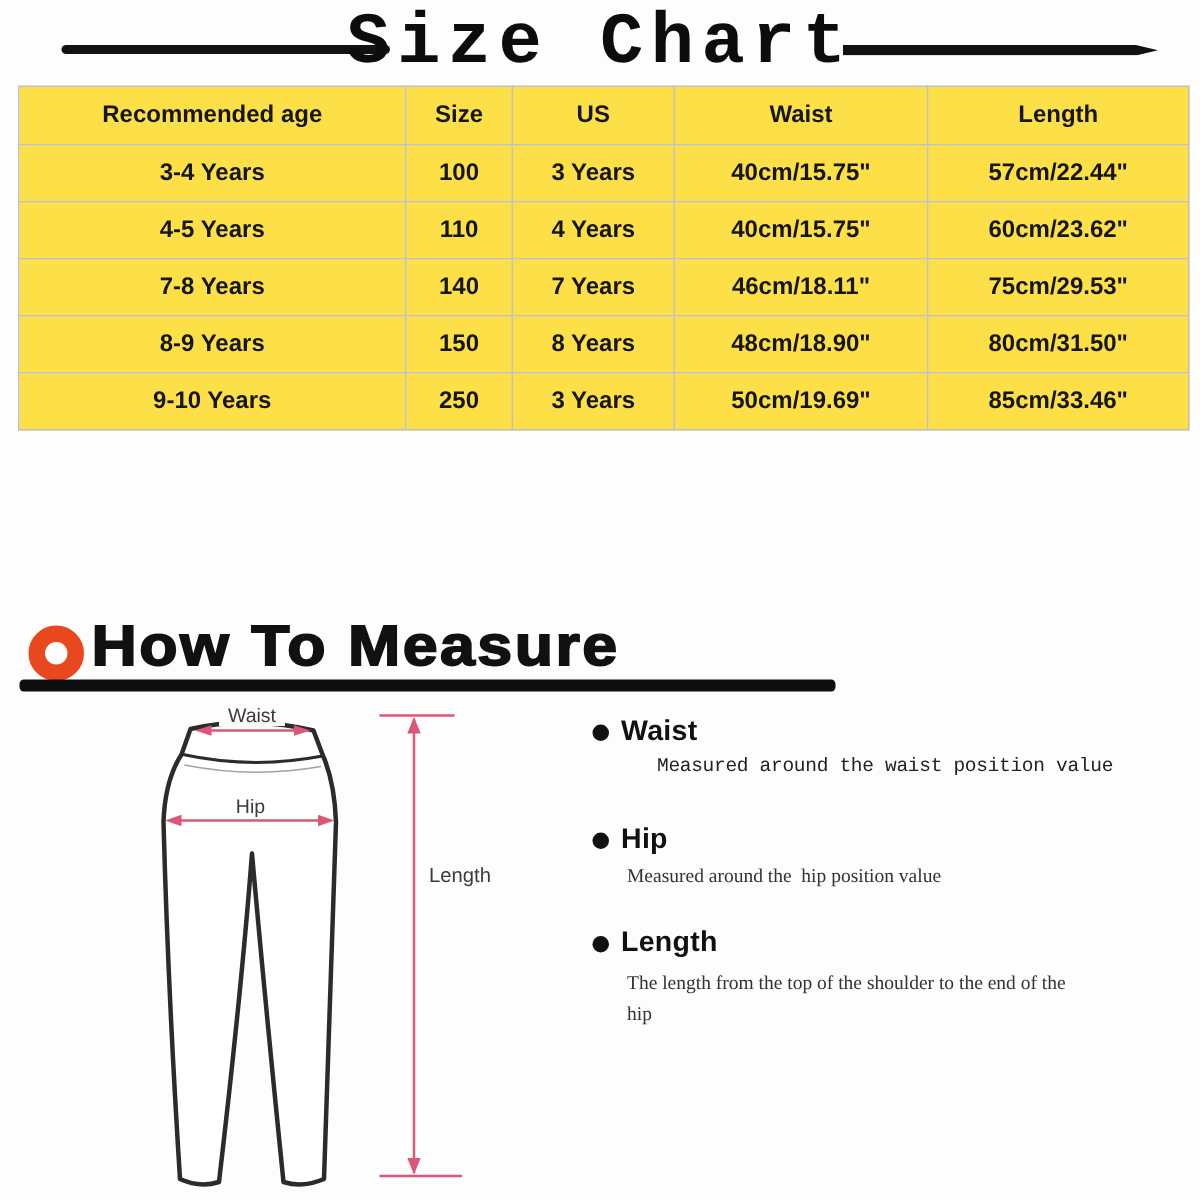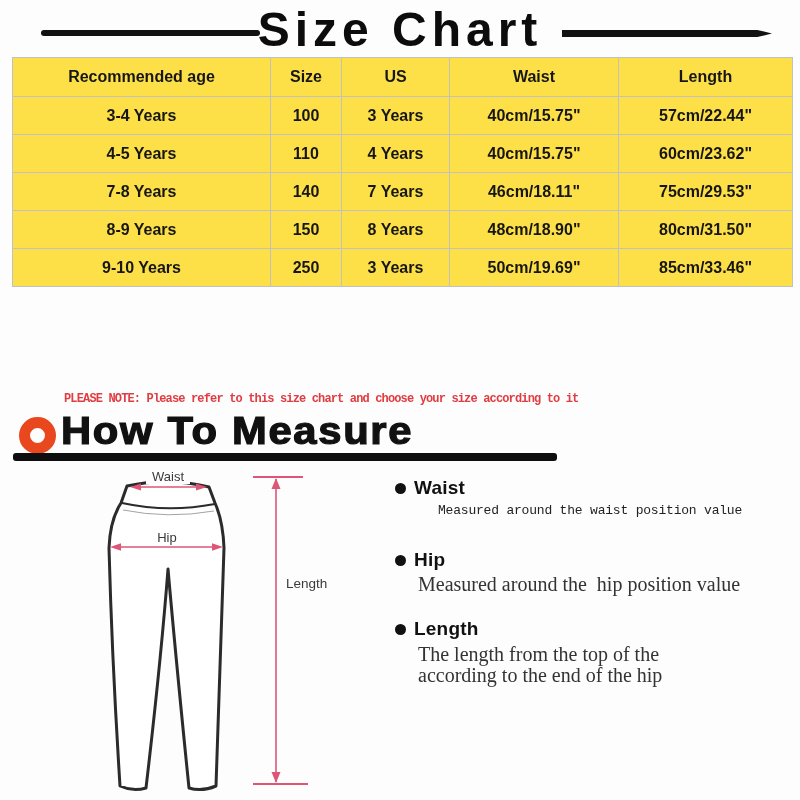--- a/index.html
+++ b/index.html
@@ -15,21 +15,21 @@
     position:absolute; left:41px; top:30px; width:219px; height:6px;
     background:#121212; border-radius:3px;
   }
   .title-line-right {
     position:absolute; left:562px; top:30px; width:210px; height:7px;
     background:#121212;
     clip-path:polygon(0 0, 93% 0, 100% 50%, 93% 100%, 0 100%);
   }
   .page-title {
     position:absolute; left:0; right:0; top:2px; text-align:center;
-    font-family:Liberation Sans, sans-serif; font-weight:bold;
+    font-family:Liberation Mono, monospace; font-weight:bold;
     font-size:48px; letter-spacing:5px; color:#0c0c0c; white-space:nowrap;
   }
 
   
   .size-table-wrap { position:absolute; left:12px; top:57px; width:780px; }
   table.size-table {
     width:780px; border-collapse:collapse; table-layout:fixed;
     background:#fff;
   }
   table.size-table th, table.size-table td {
@@ -83,21 +83,21 @@
     font-size:19px; font-weight:bold; line-height:22px; letter-spacing:0.2px;
     color:#111;
   }
   .mi-desc-mono {
     margin-top:3px; margin-left:4px;
     font-family:"Liberation Mono", monospace; font-size:13px;
     letter-spacing:-0.2px; line-height:18px; color:#222; white-space:pre-wrap;padding-left:20px;
   }
   .mi-desc-serif {
     margin-top:3px; margin-left:4px;
-    font-family:"Liberation Serif", serif; font-size:20px; line-height:20px;
+    font-family:"Liberation Serif", serif; font-size:13px; line-height:20px;
     color:#333; white-space:pre-wrap;
   }
   .mi-3 .mi-desc-serif { max-width:312px; line-height:21px; margin-top:4px; }
 </style>
 </head>
 <body>
 
 <div class="canvas">
 
   <div class="title-line-left"></div>
@@ -155,21 +155,20 @@
             <td>9-10 Years</td>
             <td>250</td>
             <td>3 Years</td>
             <td>50cm/19.69"</td>
             <td>85cm/33.46"</td>
           </tr>
         </tbody>
     </table>
   </div>
 
-  <div class="note">PLEASE NOTE: Please refer to this size chart and choose your size according to it</div>
 
   <span class="bullseye-icon"></span>
   <div class="measure-heading">How To Measure</div>
   <div class="measure-underline"></div>
 
   <svg class="diagram-svg" viewBox="85 462 250 336" xmlns="http://www.w3.org/2000/svg">
 
     <path d="M 127 486 Q 168 477 209 487 L 215 503 Q 223 521 224 548 Q 220 660 216 786
          Q 202 792 189 788 Q 176 660 168 569 Q 161 660 146 788 Q 133 792 120 786
          Q 112 660 109 548 Q 110 520 121 503 Z" fill="#ffffff" stroke="#2b2b2b" stroke-width="3" stroke-linejoin="round"></path>
@@ -212,17 +211,17 @@
     <span class="bullet-dot"></span>
     <div>
       <div class="mi-label">Hip</div>
       <div class="mi-desc-serif">Measured around the  hip position value</div>
     </div>
   </div>
   <div class="measure-item mi-3" style="left:395px;">
     <span class="bullet-dot"></span>
     <div>
       <div class="mi-label">Length</div>
-      <div class="mi-desc-serif">The length from the top of the according to the end of the hip</div>
+      <div class="mi-desc-serif">The length from the top of the shoulder to the end of the hip</div>
     </div>
   </div>
 
 </div>
 
 </body></html>

